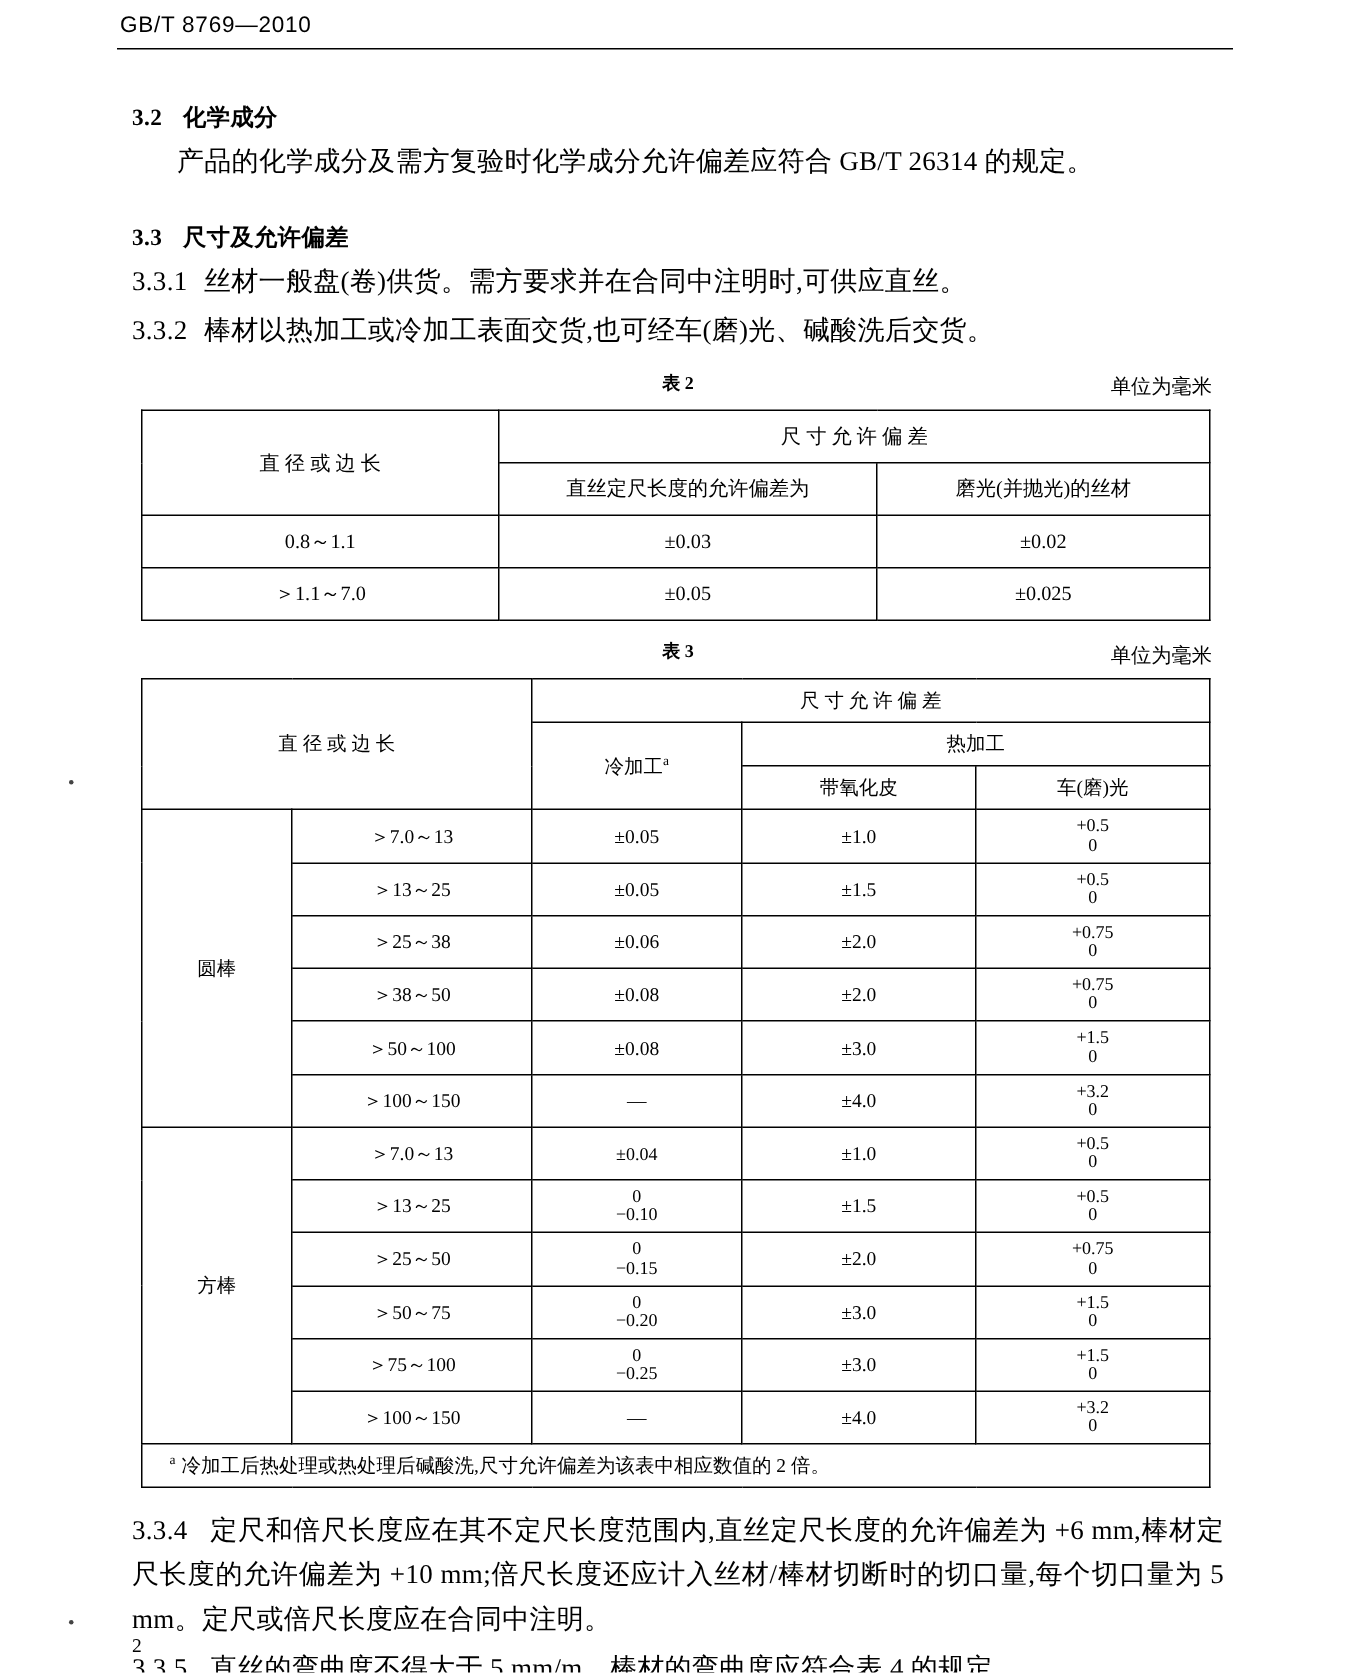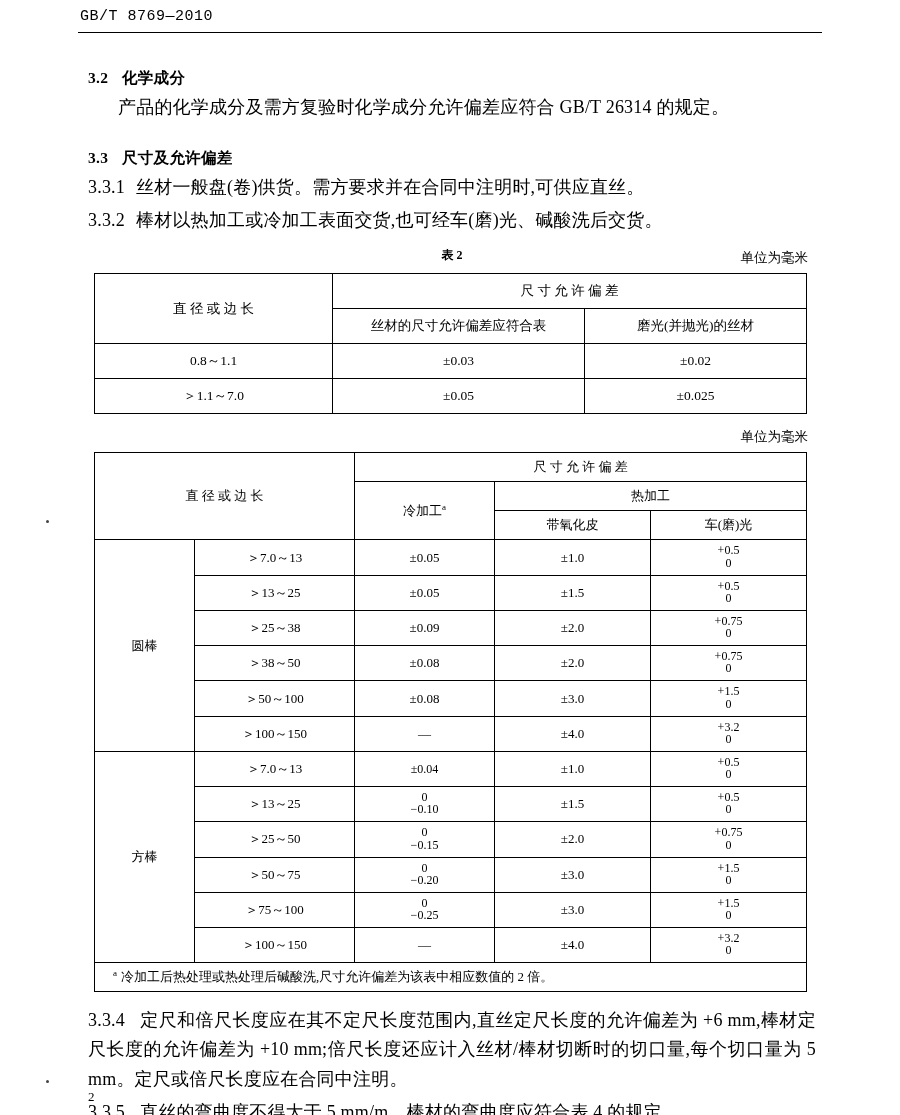--- a/index.html
+++ b/index.html
@@ -22,21 +22,21 @@
     box-sizing: border-box;
     padding: 0;
   }
   
   .header {
     position: absolute;
     top: 8px;
     left: 80px;
     font-size: 15px;
     letter-spacing: 0.5px;
-    font-family: Liberation Mono, monospace;
+    font-family: Liberation Sans, sans-serif;
   }
   .header-rule {
     position: absolute;
     top: 32px;
     left: 78px;
     width: 744px;
     height: 1px;
     background: #000;
   }
   .content {
@@ -190,37 +190,38 @@
         <col style="width:238px">
         <col style="width:252px">
         <col style="width:222px">
       </colgroup>
       <tbody>
         <tr>
           <td rowspan="2" class="tall">直 径 或 边 长</td>
           <td colspan="2">尺 寸 允 许 偏 差</td>
         </tr>
         <tr>
-          <td>丝材的尺寸允许偏差应符合表</td>
+          <td>直丝定尺长度的允许偏差为</td>
           <td>磨光(并抛光)的丝材</td>
         </tr>
         <tr>
           <td>0.8～1.1</td>
           <td>±0.03</td>
           <td>±0.02</td>
         </tr>
         <tr>
           <td>＞1.1～7.0</td>
           <td>±0.05</td>
           <td>±0.025</td>
         </tr>
       </tbody>
     </table>
 
     <div class="tbl-cap-row">
+      <div class="tbl-cap">表 3</div>
       <div class="tbl-unit">单位为毫米</div>
     </div>
 
     <table class="t3">
       <colgroup>
         <col style="width:100px">
         <col style="width:160px">
         <col style="width:140px">
         <col style="width:156px">
         <col style="width:156px">
@@ -247,21 +248,21 @@
           <td><span class="frac"><span class="top">+0.5</span><span class="bot">0</span></span></td>
         </tr>
         <tr>
           <td>＞13～25</td>
           <td>±0.05</td>
           <td>±1.5</td>
           <td><span class="frac"><span class="top">+0.5</span><span class="bot">0</span></span></td>
         </tr>
         <tr>
           <td>＞25～38</td>
-          <td>±0.09</td>
+          <td>±0.06</td>
           <td>±2.0</td>
           <td><span class="frac"><span class="top">+0.75</span><span class="bot">0</span></span></td>
         </tr>
         <tr>
           <td>＞38～50</td>
           <td>±0.08</td>
           <td>±2.0</td>
           <td><span class="frac"><span class="top">+0.75</span><span class="bot">0</span></span></td>
         </tr>
         <tr>

